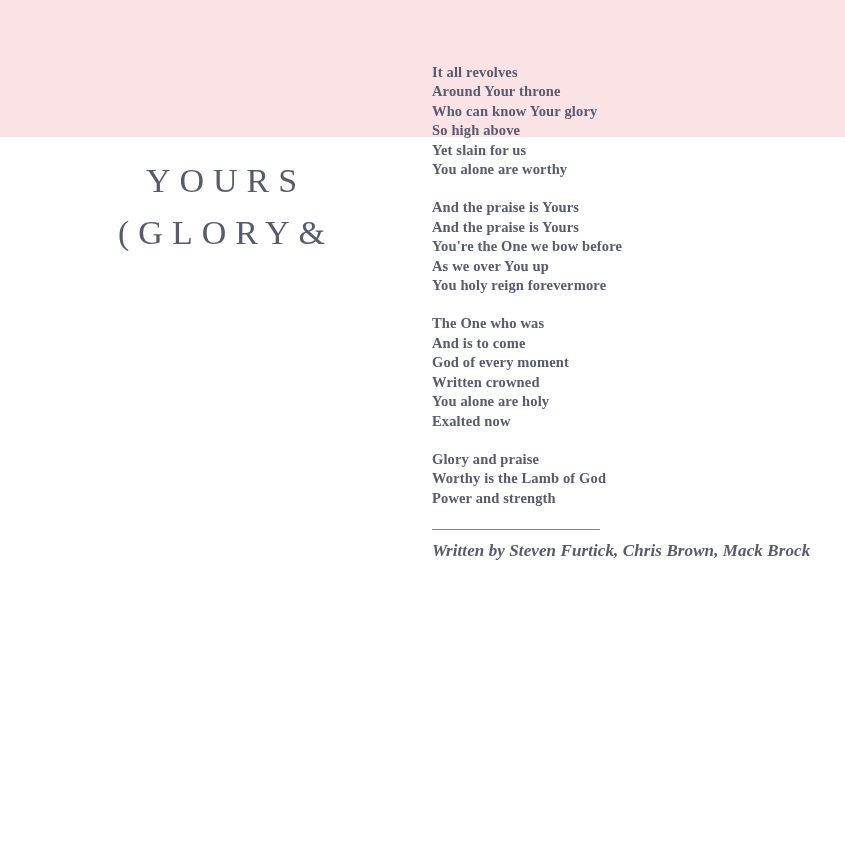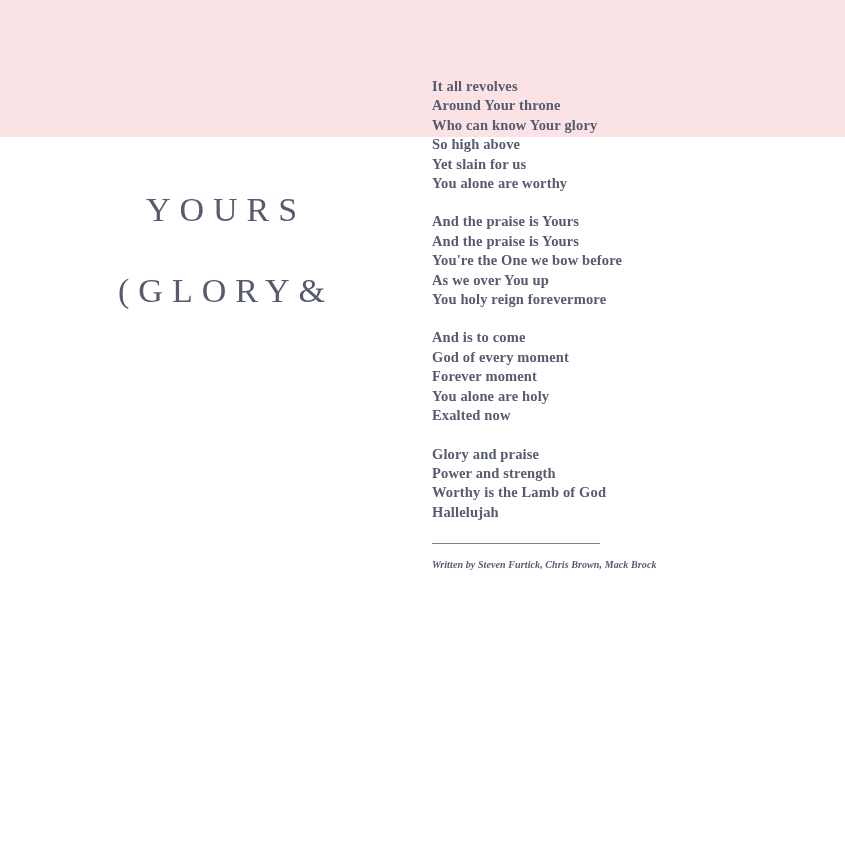--- a/index.html
+++ b/index.html
@@ -48,51 +48,50 @@
     letter-spacing: 9px;
     color: #565b6e;
     font-weight: 400;
     margin: 0;
     padding: 0;
     text-transform: uppercase;
   }
   .song-title .line {
     display: block;
     white-space: pre;
-    margin-top: 29px;
   }
   .lyrics-col {
     position: absolute;
     left: 432px;
     top: 63px;
     width: 360px;
   }
   .stanza {
-    margin: 14px 0 19px 0;
+    margin: 0 0 19px 0;
   }
   .lyric-line {
     font-family: "Liberation Serif", serif;
     font-weight: bold;
     font-size: 14.5px;
     line-height: 19.4px;
     color: #565b6e;
     letter-spacing: 0.15px;
     white-space: pre;
   }
   .divider {
     width: 168px;
     height: 0;
     border-top: 1px solid #7d8293;
     margin: 21px 0 14px 0;
   }
   .credits {
     font-family: "Liberation Serif", serif;
     font-style: italic;
     font-weight: bold;
-    font-size: 10px;
+    font-size: 17px;
     line-height: 14.5px;
     color: #565b6e;
     letter-spacing: 0.1px;
     white-space: pre;
   }
 </style>
 </head>
 <body>
 
 <div class="page">
@@ -121,32 +120,32 @@
 
     <div class="stanza">
       <div class="lyric-line">And the praise is Yours</div>
       <div class="lyric-line">And the praise is Yours</div>
       <div class="lyric-line">You're the One we bow before</div>
       <div class="lyric-line">As we over You up</div>
       <div class="lyric-line">You holy reign forevermore</div>
     </div>
 
     <div class="stanza">
+      <div class="lyric-line">The One who was</div>
       <div class="lyric-line">And is to come</div>
       <div class="lyric-line">God of every moment</div>
-      <div class="lyric-line">Forever moment</div>
+      <div class="lyric-line">Written crowned</div>
       <div class="lyric-line">You alone are holy</div>
       <div class="lyric-line">Exalted now</div>
     </div>
 
     <div class="stanza">
       <div class="lyric-line">Glory and praise</div>
+      <div class="lyric-line">Worthy is the Lamb of God</div>
       <div class="lyric-line">Power and strength</div>
-      <div class="lyric-line">Worthy is the Lamb of God</div>
-      <div class="lyric-line">Hallelujah</div>
     </div>
 
     <div class="divider"></div>
 
     <div class="credits">Written by Steven Furtick, Chris Brown, Mack Brock</div>
 
   </div>
 
 </div>
 

